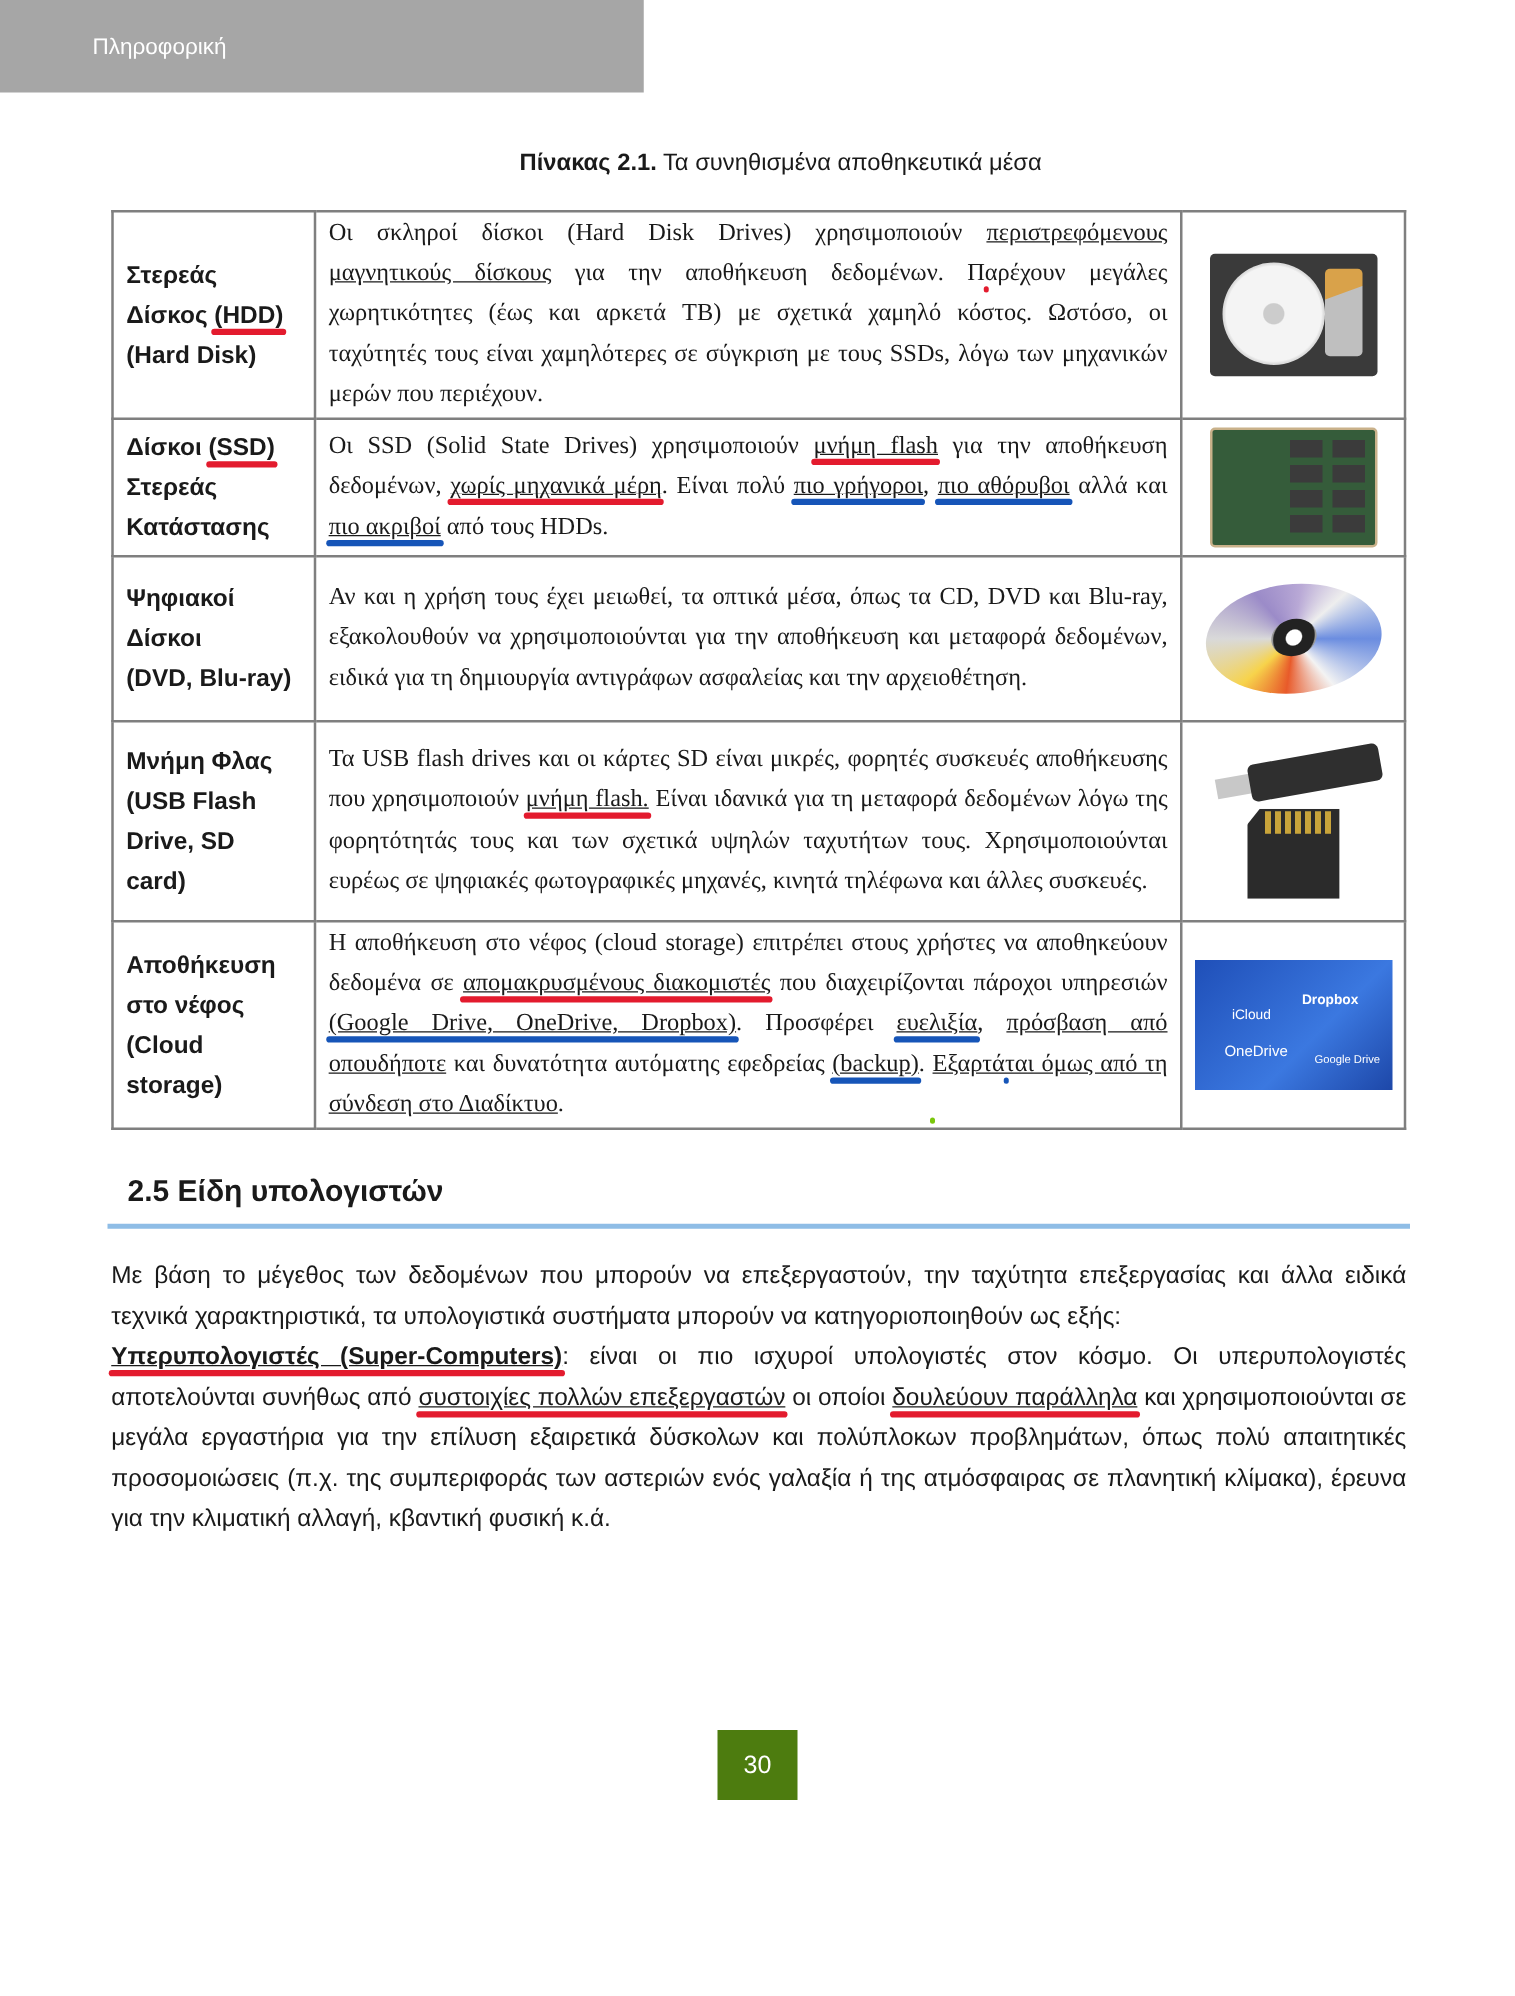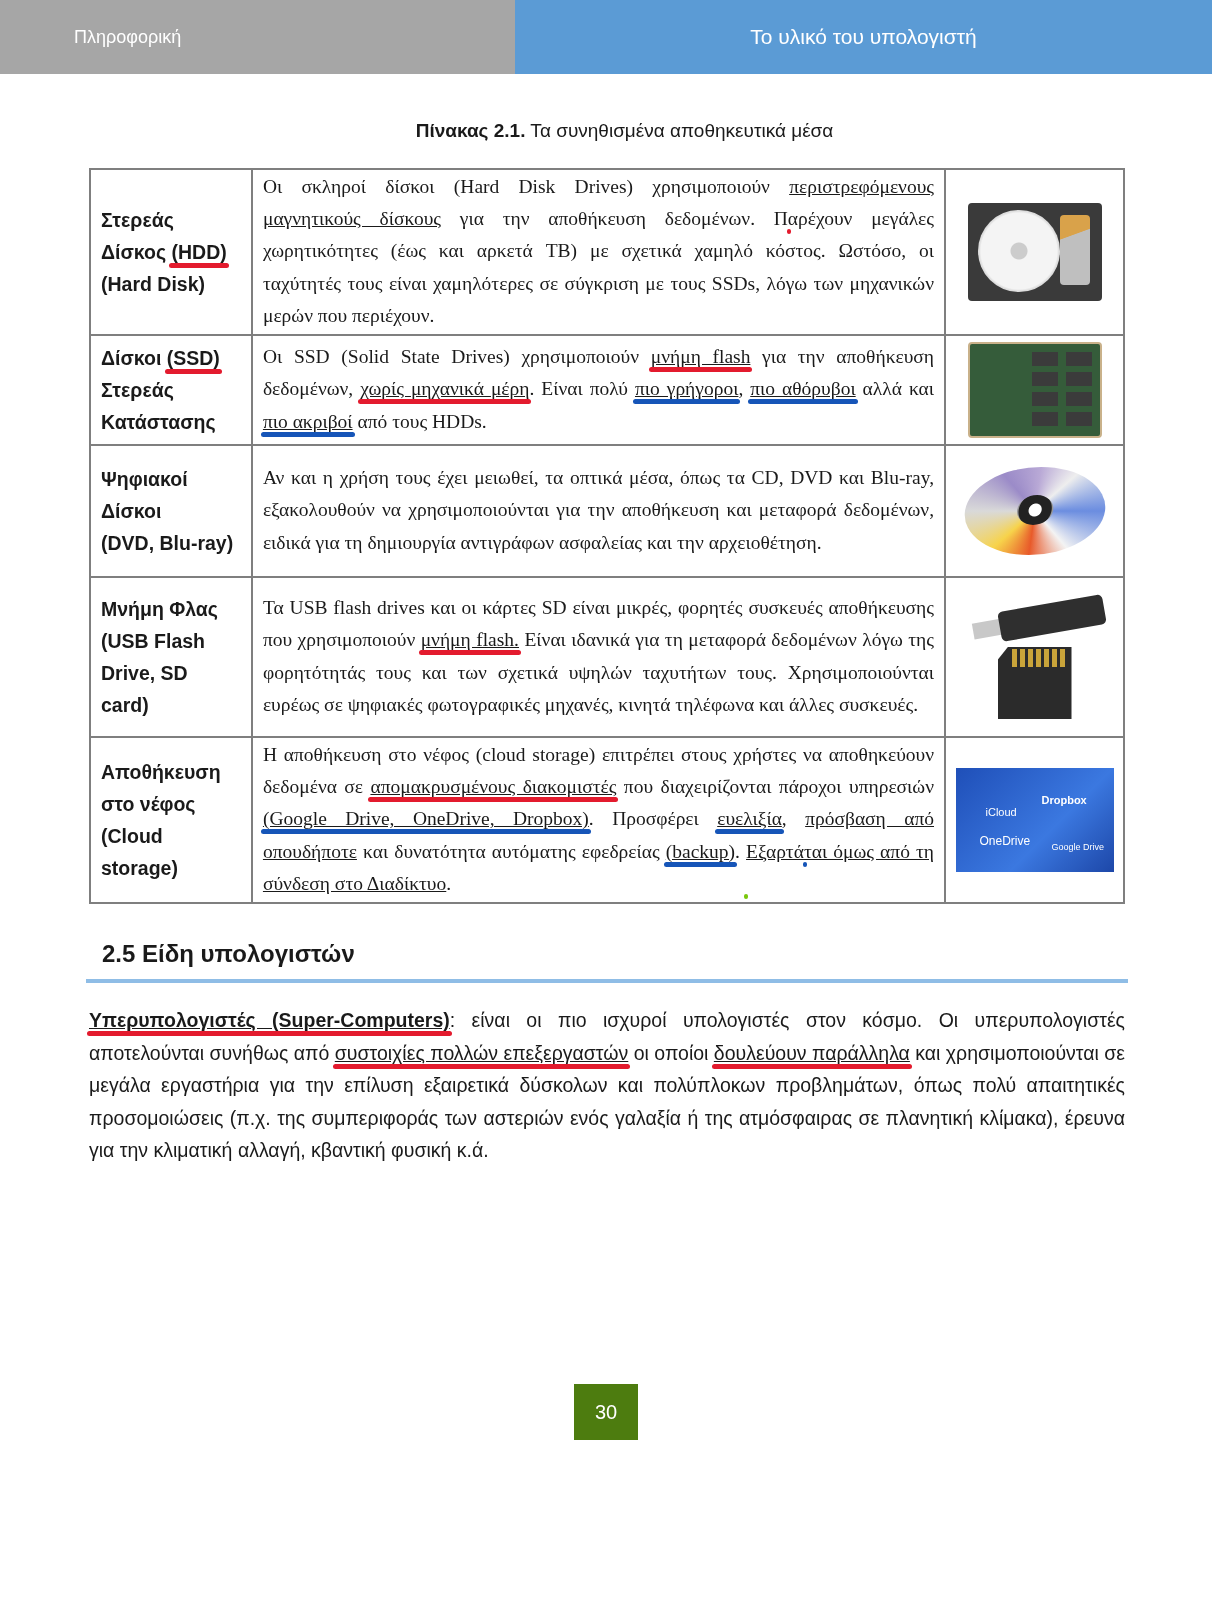--- a/index.html
+++ b/index.html
@@ -48,21 +48,20 @@
   .img-sd { width: 74px; height: 72px; margin: 0 auto; background: #2b2b2b; clip-path: polygon(14% 0, 100% 0, 100% 100%, 0 100%, 0 18%); position: relative; }
   .img-sd .pins { position: absolute; top: 2px; left: 14px; right: 4px; height: 18px; background: repeating-linear-gradient(90deg, #c9a43a 0 5px, #2b2b2b 5px 8px); }
   .img-cloud { width: 158px; height: 104px; margin: 0 auto; background: linear-gradient(135deg, #1f4fb8, #3b78e0 60%, #1d47a8); color: #fff; position: relative; font-size: 11px; }
   .img-cloud span { position: absolute; }
 </style>
 </head>
 <body>
 
 <div class="header">
   <div class="header-left">Πληροφορική</div>
-  <div class="header-right">Το υλικό του υπολογιστή</div>
 </div>
 
 <div class="caption">
   <b>Πίνακας 2.1.</b><span> Τα συνηθισμένα αποθηκευτικά μέσα</span>
 </div>
 
 <table class="media">
   <tbody>
     <tr style="height:160px">
       <td class="label">
@@ -144,16 +143,17 @@
         </div>
       </td>
     </tr>
   </tbody>
 </table>
 
 <div class="section-title">2.5 Είδη υπολογιστών</div>
 <div class="section-rule"></div>
 
 <div class="body-text">
+  <p>Με βάση το μέγεθος των δεδομένων που μπορούν να επεξεργαστούν, την ταχύτητα επεξεργασίας και άλλα ειδικά τεχνικά χαρακτηριστικά, τα υπολογιστικά συστήματα μπορούν να κατηγοριοποιηθούν ως εξής:</p>
   <p><b class="m red u">Υπερυπολογιστές (Super-Computers)</b><span id="sc-rest"><span>: είναι οι πιο ισχυροί υπολογιστές στον κόσμο. Οι υπερυπολογιστές αποτελούνται συνήθως από </span><span class="m u red">συστοιχίες πολλών επεξεργαστών</span><span> οι οποίοι </span><span class="m u red">δουλεύουν παράλληλα</span><span> και χρησιμοποιούνται σε μεγάλα εργαστήρια για την επίλυση εξαιρετικά δύσκολων και πολύπλοκων προβλημάτων, όπως πολύ απαιτητικές προσομοιώσεις (π.χ. της συμπεριφοράς των αστεριών ενός γαλαξία ή της ατμόσφαιρας σε πλανητική κλίμακα), έρευνα για την κλιματική αλλαγή, κβαντική φυσική κ.ά.</span></span></p>
 </div>
 
 <div class="page-num">30</div>
 
 </body></html>

